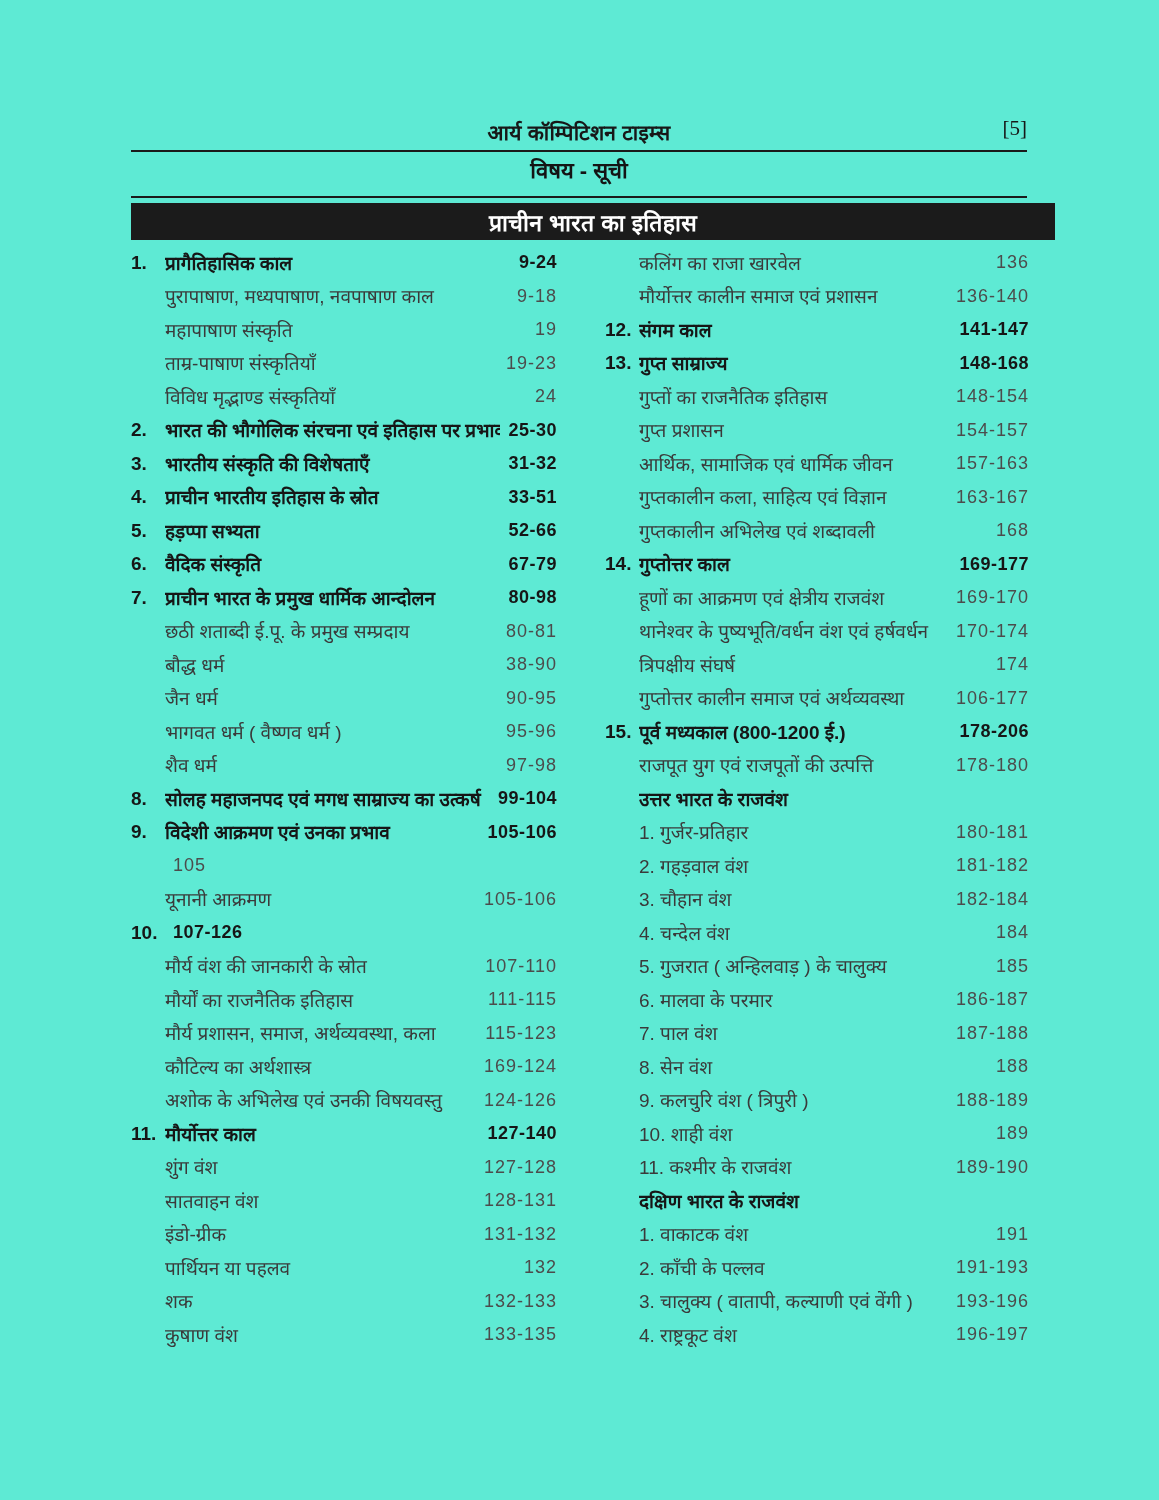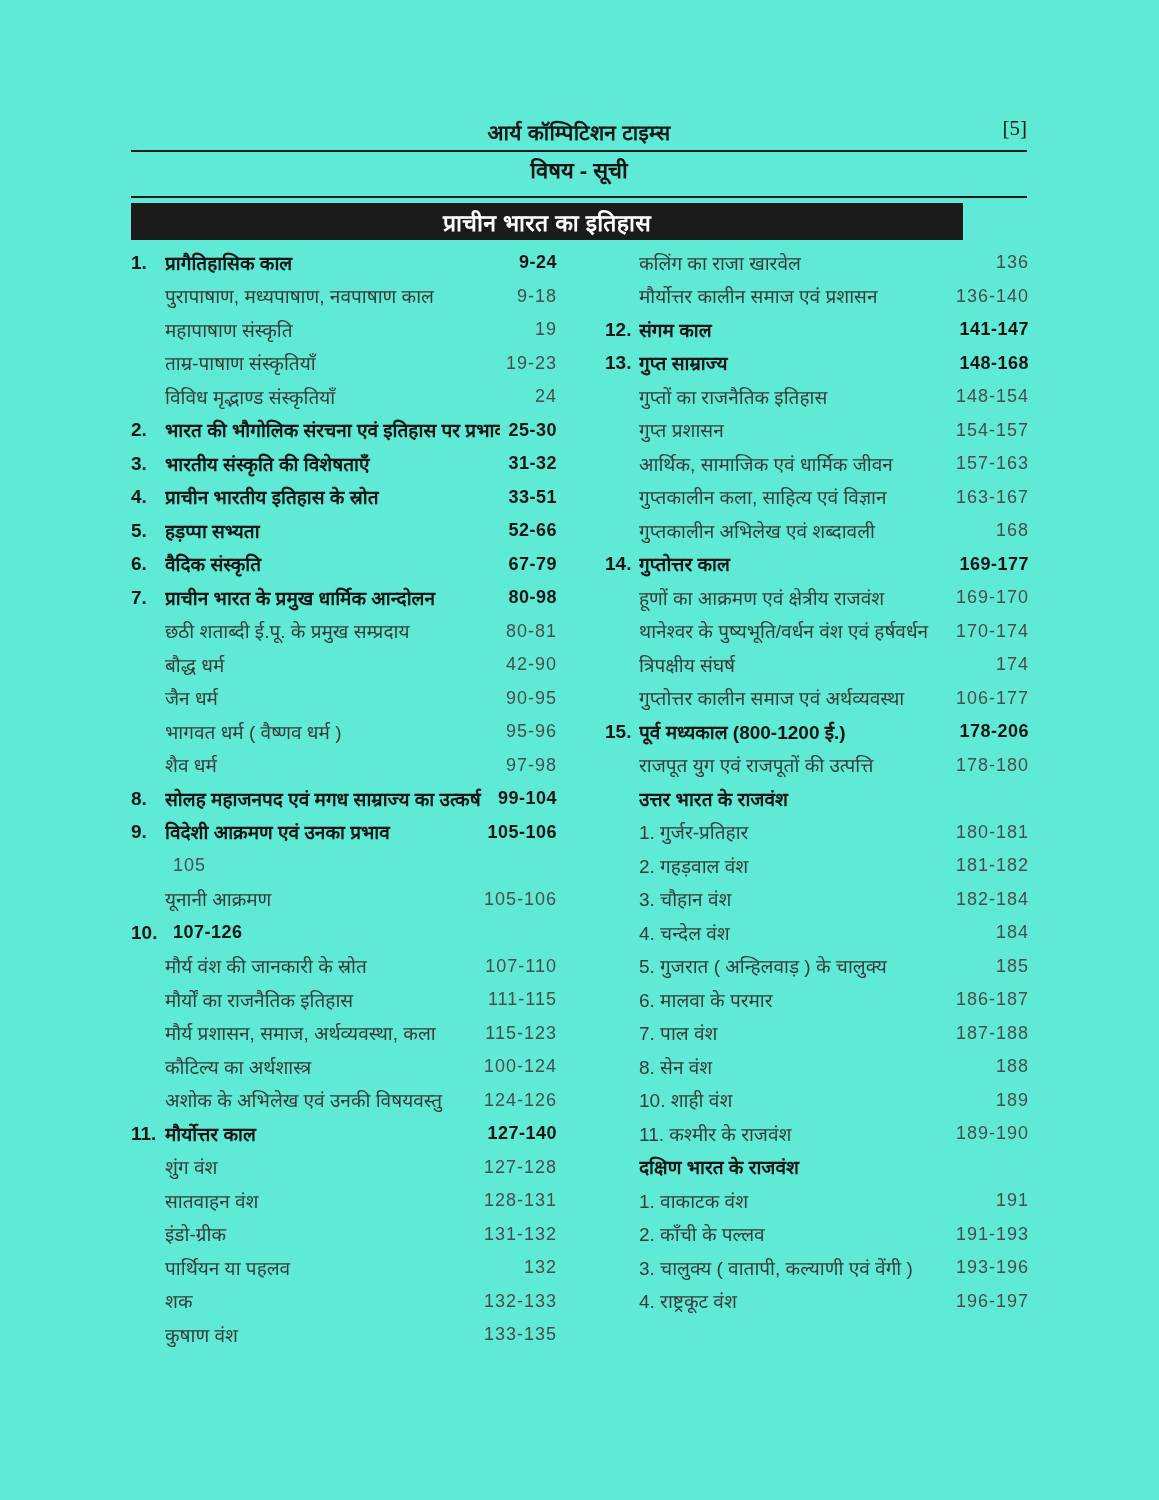--- a/index.html
+++ b/index.html
@@ -51,21 +51,21 @@
     width: 896px;
     text-align: center;
     font-size: 22px;
     font-weight: 700;
     color: #141414;
   }
   .banner {
     position: absolute;
     top: 203px;
     left: 131px;
-    width: 832px;
+    width: 924px;
     height: 37px;
     background: var(--banner-bg, #1b1b1b);
     color: var(--banner-text, #ffffff);
     display: flex;
     align-items: center;
     justify-content: center;
     font-size: 23px;
     font-weight: 700;
     letter-spacing: 0.3px;
   }
@@ -180,21 +180,21 @@
     <span class="pages">80-98</span>
   </div>
       <div class="row sub">
     <span class="num"></span>
     <span class="label">छठी शताब्दी ई.पू. के प्रमुख सम्प्रदाय</span>
     <span class="pages">80-81</span>
   </div>
       <div class="row sub">
     <span class="num"></span>
     <span class="label">बौद्ध धर्म</span>
-    <span class="pages">42-90</span>
+    <span class="pages">38-90</span>
   </div>
       <div class="row sub">
     <span class="num"></span>
     <span class="label">जैन धर्म</span>
     <span class="pages">90-95</span>
   </div>
       <div class="row sub">
     <span class="num"></span>
     <span class="label">भागवत धर्म ( वैष्णव धर्म )</span>
     <span class="pages">95-96</span>
@@ -238,21 +238,21 @@
     <span class="pages">111-115</span>
   </div>
       <div class="row sub">
     <span class="num"></span>
     <span class="label">मौर्य प्रशासन, समाज, अर्थव्यवस्था, कला</span>
     <span class="pages">115-123</span>
   </div>
       <div class="row sub">
     <span class="num"></span>
     <span class="label">कौटिल्य का अर्थशास्त्र</span>
-    <span class="pages">100-124</span>
+    <span class="pages">169-124</span>
   </div>
       <div class="row sub">
     <span class="num"></span>
     <span class="label">अशोक के अभिलेख एवं उनकी विषयवस्तु</span>
     <span class="pages">124-126</span>
   </div>
       <div class="row main">
     <span class="num">11.</span>
     <span class="label">मौर्योत्तर काल</span>
     <span class="pages">127-140</span>
@@ -410,20 +410,25 @@
     <span class="label">7. पाल वंश</span>
     <span class="pages">187-188</span>
   </div>
       <div class="row sub">
     <span class="num"></span>
     <span class="label">8. सेन वंश</span>
     <span class="pages">188</span>
   </div>
       <div class="row sub">
     <span class="num"></span>
+    <span class="label">9. कलचुरि वंश ( त्रिपुरी )</span>
+    <span class="pages">188-189</span>
+  </div>
+      <div class="row sub">
+    <span class="num"></span>
     <span class="label">10. शाही वंश</span>
     <span class="pages">189</span>
   </div>
       <div class="row sub">
     <span class="num"></span>
     <span class="label">11. कश्मीर के राजवंश</span>
     <span class="pages">189-190</span>
   </div>
       <div class="row subhead">
     <span class="num"></span>

